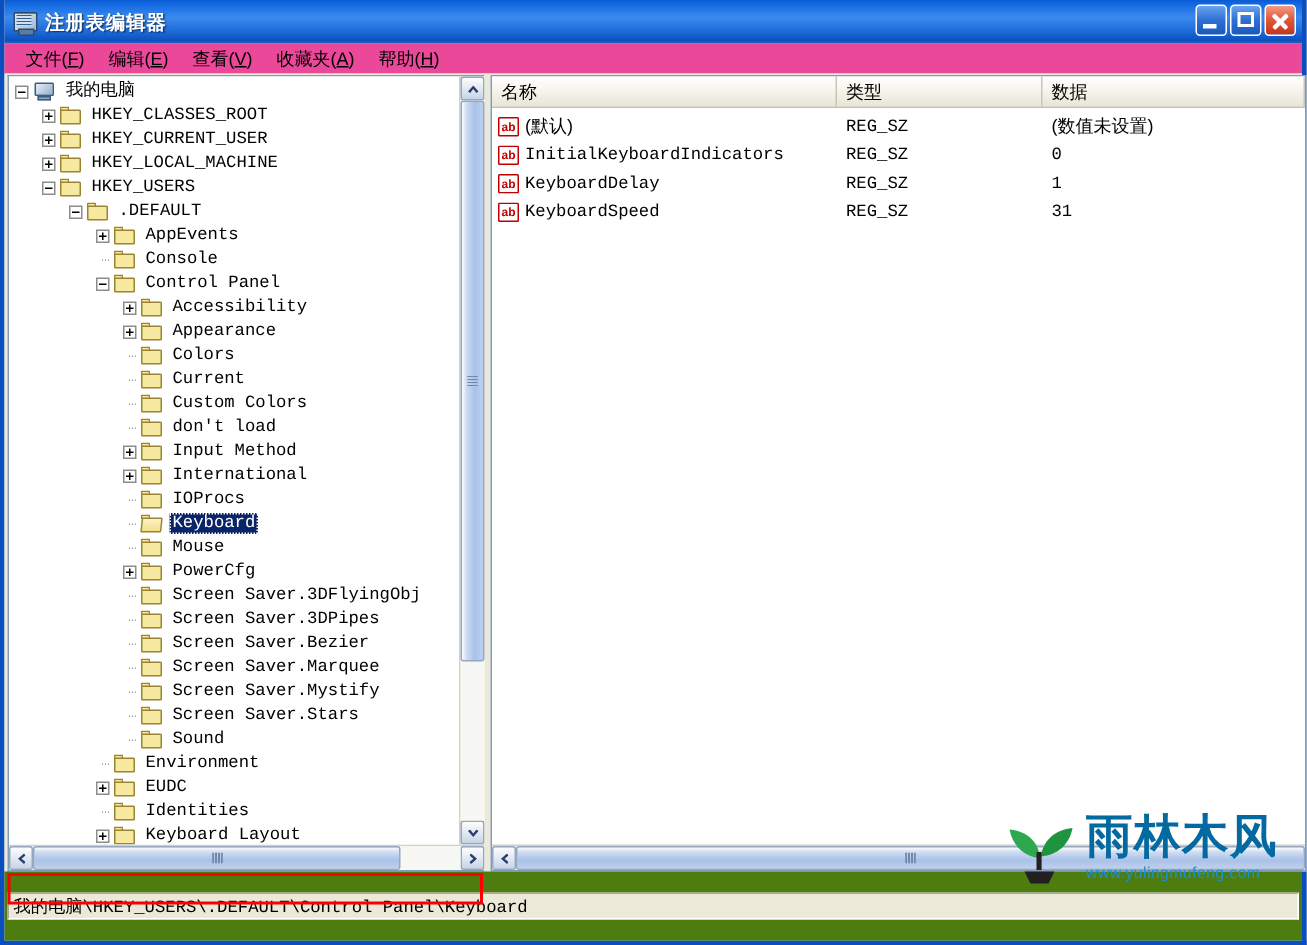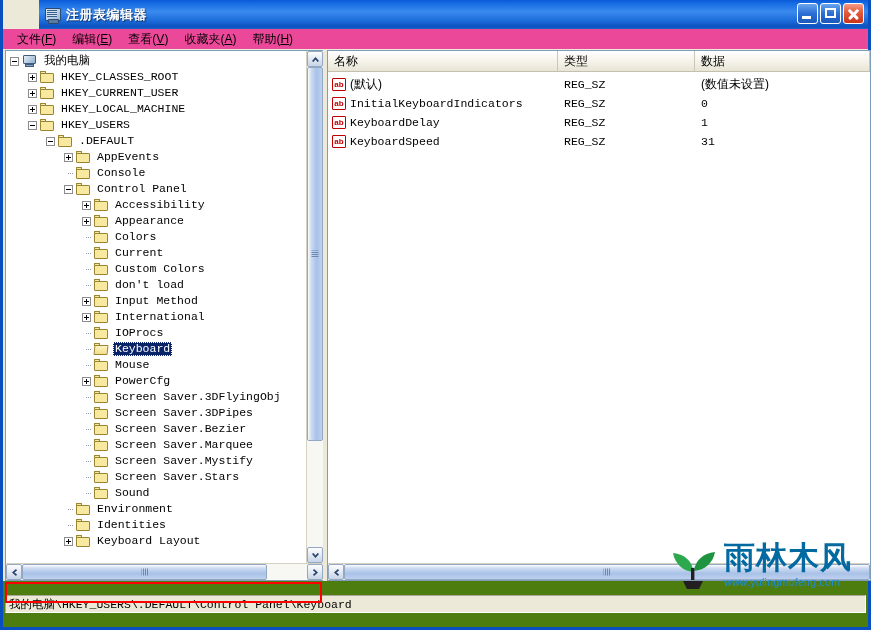--- a/index.html
+++ b/index.html
@@ -17,21 +17,20 @@
     border-top:0;
     display:flex;flex-direction:column;
   }
   
   .titlebar{
     height:29px;flex:0 0 29px;
     background:linear-gradient(180deg,#0A59D4 0%,#1267E0 8%,#3A8AEE 40%,#1E6DDC 70%,#0D50BE 93%,#2166C9 100%);
     display:flex;align-items:center;
     padding:0 2px 0 5px;
     position:relative;
-    margin-left:36px;
   }
   .title-icon{
     width:17px;height:17px;flex:0 0 17px;margin-right:5px;
     position:relative;
   }
   .title-icon .scr{
     position:absolute;left:1px;top:2px;width:14px;height:11px;
     background:linear-gradient(135deg,#dfe8f2 0%,#9fb8d8 100%);
     border:1px solid #2a4a70;border-radius:1px;
   }
@@ -532,20 +531,29 @@
               <div class="ind" style="width: 58px;"></div>
               <div class="dots"></div>
               <div class="folder">
                 <div class="ft"></div>
                 <div class="fb"></div>
               </div>
               <span class="tlabel">Environment</span>
             </div>
             <div class="trow">
               <div class="ind" style="width: 58px;"></div>
+              <div class="exp plus"></div>
+              <div class="folder">
+                <div class="ft"></div>
+                <div class="fb"></div>
+              </div>
+              <span class="tlabel">EUDC</span>
+            </div>
+            <div class="trow">
+              <div class="ind" style="width: 58px;"></div>
               <div class="dots"></div>
               <div class="folder">
                 <div class="ft"></div>
                 <div class="fb"></div>
               </div>
               <span class="tlabel">Identities</span>
             </div>
             <div class="trow">
               <div class="ind" style="width: 58px;"></div>
               <div class="exp plus"></div>

